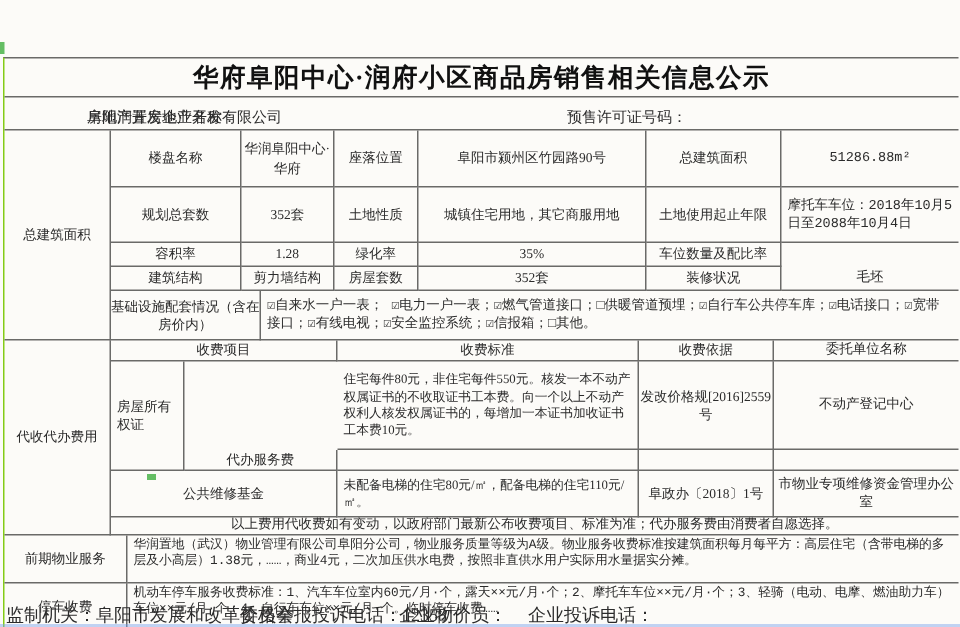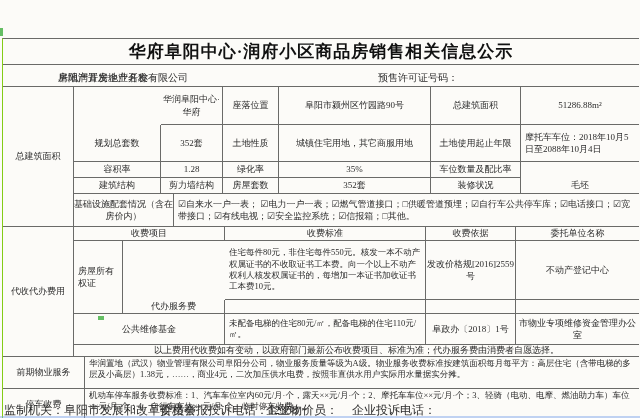--- a/index.html
+++ b/index.html
@@ -5,21 +5,21 @@
   html,body{margin:0;padding:0;background:#efeeea;}
   .sheet{position:relative;width:640px;height:418px;background:#fcfbf8;
          font-family:"Liberation Serif","DejaVu Serif",serif;color:#2b2b2b;overflow:hidden;}
   .tbl{position:absolute;left:2px;top:2px;width:636px;height:398px;
        border-left:1px solid #84cc16;border-top:1px solid #6a6a68;margin-top:36px;}
   .c{position:absolute;box-sizing:border-box;border-right:1px solid #6a6a68;border-bottom:1px solid #6a6a68;
      display:flex;align-items:center;justify-content:center;text-align:center;
      font-size:9px;line-height:1.35;overflow:hidden;}
   .lt{justify-content:flex-start;text-align:left;padding:1px 4px;align-items:center;}
   .tp{align-items:flex-start;}
-  .nb{border-right:none;}
+  .nb{border-right:none;font-family:Liberation Mono, monospace;}
   .title{position:absolute;left:0;top:0;width:636px;height:26px;box-sizing:border-box;
          border-bottom:1px solid #6a6a68;display:flex;align-items:center;justify-content:center;
          font-size:17px;font-weight:bold;letter-spacing:1px;color:#111;}
   .subrow{position:absolute;left:0;top:26px;width:636px;height:22px;box-sizing:border-box;
           border-bottom:1px solid #6a6a68;font-size:10px;}
   .subrow span{position:absolute;top:3px;white-space:nowrap;}
   .footer{position:absolute;left:0;top:400px;width:640px;height:18px;font-size:12px;}
   .footer span{position:absolute;top:2px;white-space:nowrap;}
   .artifact{position:absolute;background:#3faf3f;opacity:.8;}
   .edgeblue{position:absolute;left:0;bottom:0;width:640px;height:2px;background:rgba(120,160,235,.45);}
@@ -39,20 +39,21 @@
           <span>阜阳润置房地产开发有限公司</span>
         </span>
       <span style="left:375px">
           <span>预售许可证号码：</span>
           <span></span>
         </span>
     </div>
 
     <div class="c" style="left:0;top:48px;width:71px;height:140px">总建筑面积</div>
 
+    <div class="c" style="left:71px;top:48px;width:87px;height:38px">楼盘名称</div>
     <div class="c" style="left:158px;top:48px;width:62px;height:38px">华润阜阳中心·华府</div>
     <div class="c" style="left:220px;top:48px;width:56px;height:38px">座落位置</div>
     <div class="c" style="left:276px;top:48px;width:152px;height:38px">阜阳市颍州区竹园路90号</div>
     <div class="c" style="left:428px;top:48px;width:90px;height:38px">总建筑面积</div>
     <div class="c nb" style="left:518px;top:48px;width:118px;height:38px">51286.88m²</div>
 
     <div class="c" style="left:71px;top:86px;width:87px;height:37px">规划总套数</div>
     <div class="c" style="left:158px;top:86px;width:62px;height:37px">352套</div>
     <div class="c" style="left:220px;top:86px;width:56px;height:37px">土地性质</div>
     <div class="c" style="left:276px;top:86px;width:152px;height:37px">城镇住宅用地，其它商服用地</div>

